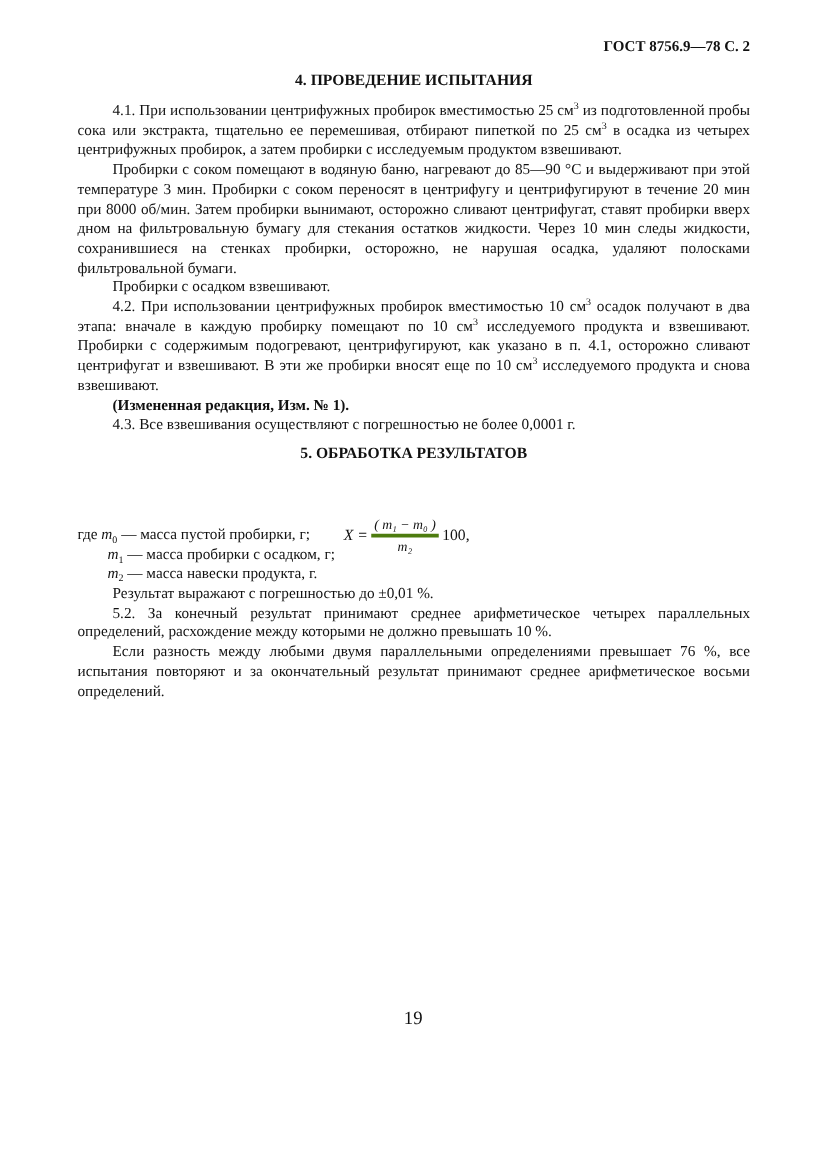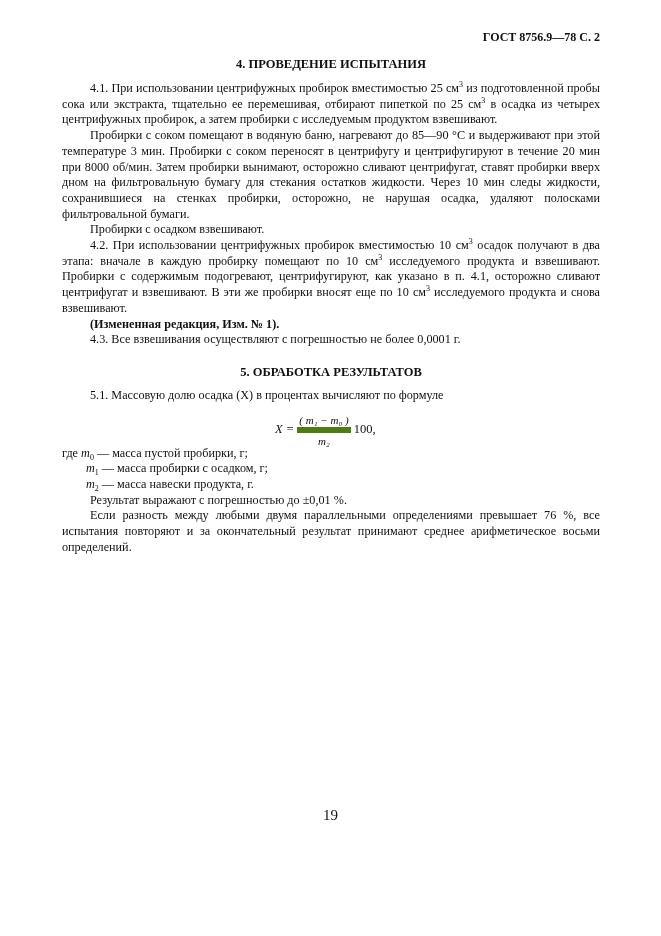--- a/index.html
+++ b/index.html
@@ -7,21 +7,21 @@
            font-family: "Liberation Serif", "DejaVu Serif", serif; color: #111; }
     .page { position: absolute; left: 62px; top: 0; width: 538px; }
     .header { position: absolute; right: 61px; top: 30px; font-weight: bold; font-size: 12px; }
     .h { text-align: center; font-weight: bold; font-size: 12.5px; margin: 0; }
     .p { font-size: 12.2px; line-height: 15.7px; margin: 0; text-align: justify; text-indent: 28px; }
     .bold { font-weight: bold; }
     sup { font-size: 8px; line-height: 0; vertical-align: 5px; }
     sub { font-size: 8px; line-height: 0; vertical-align: -3px; }
     .formula { position: absolute; left: 275px; top: 414px; font-size: 12.5px; font-style: normal; }
     .frac { display: inline-block; vertical-align: middle; text-align: center; font-style: italic; font-size: 11px; }
-    .frac .num { border-bottom: 6px solid #4d7c0f; padding: 0 2px 1px; display: block; }
+    .frac .num { border-bottom: 3px solid #4d7c0f; padding: 0 2px 1px; display: block; }
     .frac .den { display: block; padding-top: 2px; }
     .var { font-style: italic; }
     .legend { font-size: 12.2px; line-height: 15.7px; margin: 0; }
     .legend .ind { padding-left: 24px; }
     .pagenum { position: absolute; left: 323px; top: 807px; font-size: 15px; }
   </style>
 </head>
 <body>
 
 <div class="header">ГОСТ 8756.9—78 С. 2</div>
@@ -30,29 +30,29 @@
   <p class="h" style="margin-bottom:9px;">4. ПРОВЕДЕНИЕ ИСПЫТАНИЯ</p>
 
   <p class="p"><span>4.1. При использовании центрифужных пробирок вместимостью 25 см</span><sup>3</sup><span> из подготовленной пробы сока или экстракта, тщательно ее перемешивая, отбирают пипеткой по 25 см</span><sup>3</sup><span> в осадка из четырех центрифужных пробирок, а затем пробирки с исследуемым продуктом взвешивают.</span></p>
   <p class="p">Пробирки с соком помещают в водяную баню, нагревают до 85—90 °С и выдерживают при этой температуре 3 мин. Пробирки с соком переносят в центрифугу и центрифугируют в течение 20 мин при 8000 об/мин. Затем пробирки вынимают, осторожно сливают центрифугат, ставят пробирки вверх дном на фильтровальную бумагу для стекания остатков жидкости. Через 10 мин следы жидкости, сохранившиеся на стенках пробирки, осторожно, не нарушая осадка, удаляют полосками фильтровальной бумаги.</p>
   <p class="p">Пробирки с осадком взвешивают.</p>
 
   <p class="p"><span>4.2. При использовании центрифужных пробирок вместимостью 10 см</span><sup>3</sup><span> осадок получают в два этапа: вначале в каждую пробирку помещают по 10 см</span><sup>3</sup><span> исследуемого продукта и взвешивают. Пробирки с содержимым подогревают, центрифугируют, как указано в п. 4.1, осторожно сливают центрифугат и взвешивают. В эти же пробирки вносят еще по 10 см</span><sup>3</sup><span> исследуемого продукта и снова взвешивают.</span></p>
   <p class="p bold">(Измененная редакция, Изм. № 1).</p>
   <p class="p">4.3. Все взвешивания осуществляют с погрешностью не более 0,0001 г.</p>
 
-  <p class="h" style="margin-top:17px;margin-bottom:8px;">5. ОБРАБОТКА РЕЗУЛЬТАТОВ</p>
-  <p class="p">5.1. Массовую долю осадка (X) в процентах вычисляют по формуле</p>
+  <p class="h" style="margin-top:7px;margin-bottom:8px;">5. ОБРАБОТКА РЕЗУЛЬТАТОВ</p>
 
   <div style="height:42px;"></div>
 
   <p class="legend"><span>где </span><span class="var">m</span><sub>0</sub><span> — масса пустой пробирки, г;</span></p>
   <p class="legend"><span class="ind"></span><span class="var">m</span><sub>1</sub><span> — масса пробирки с осадком, г;</span></p>
   <p class="legend"><span class="ind"></span><span class="var">m</span><sub>2</sub><span> — масса навески продукта, г.</span></p>
   <p class="p">Результат выражают с погрешностью до ±0,01 %.</p>
+  <p class="p">5.2. За конечный результат принимают среднее арифметическое четырех параллельных определений, расхождение между которыми не должно превышать 10 %.</p>
   <p class="p">Если разность между любыми двумя параллельными определениями превышает 76 %, все испытания повторяют и за окончательный результат принимают среднее арифметическое восьми определений.</p>
 </div>
 
 <div class="formula">
   <span class="var">X =</span>
   <span class="frac">
     <span class="num">( m₁ − m₀ )</span>
     <span class="den">m₂</span>
   </span><span> 100,</span>
 </div>

